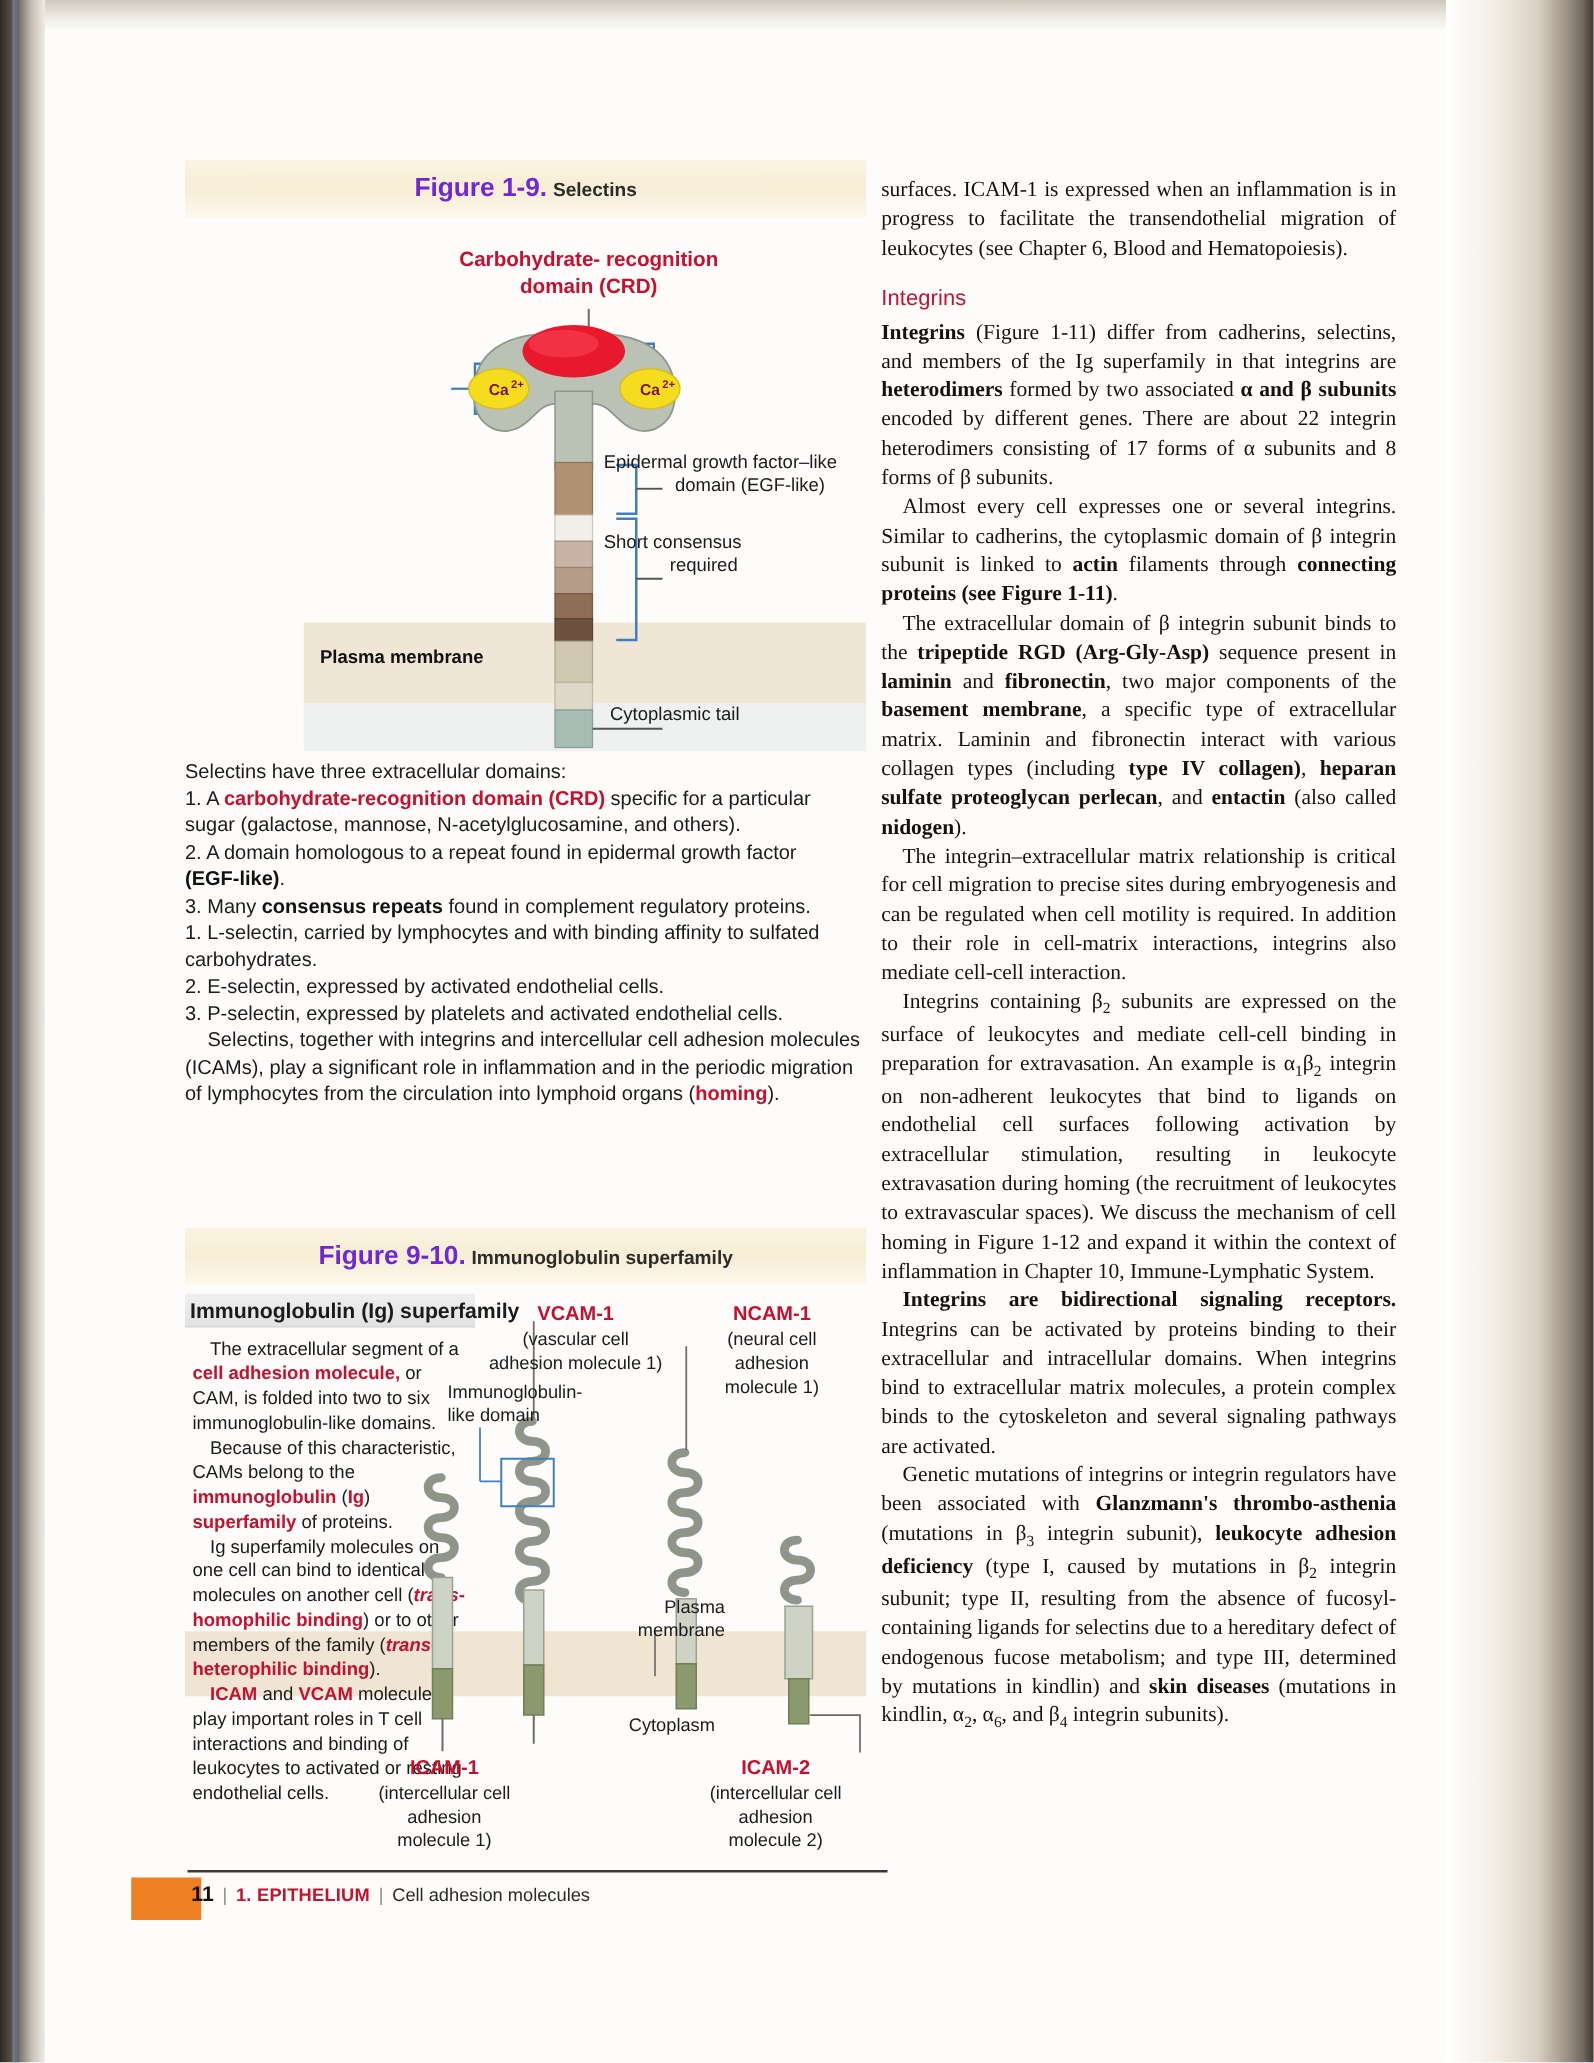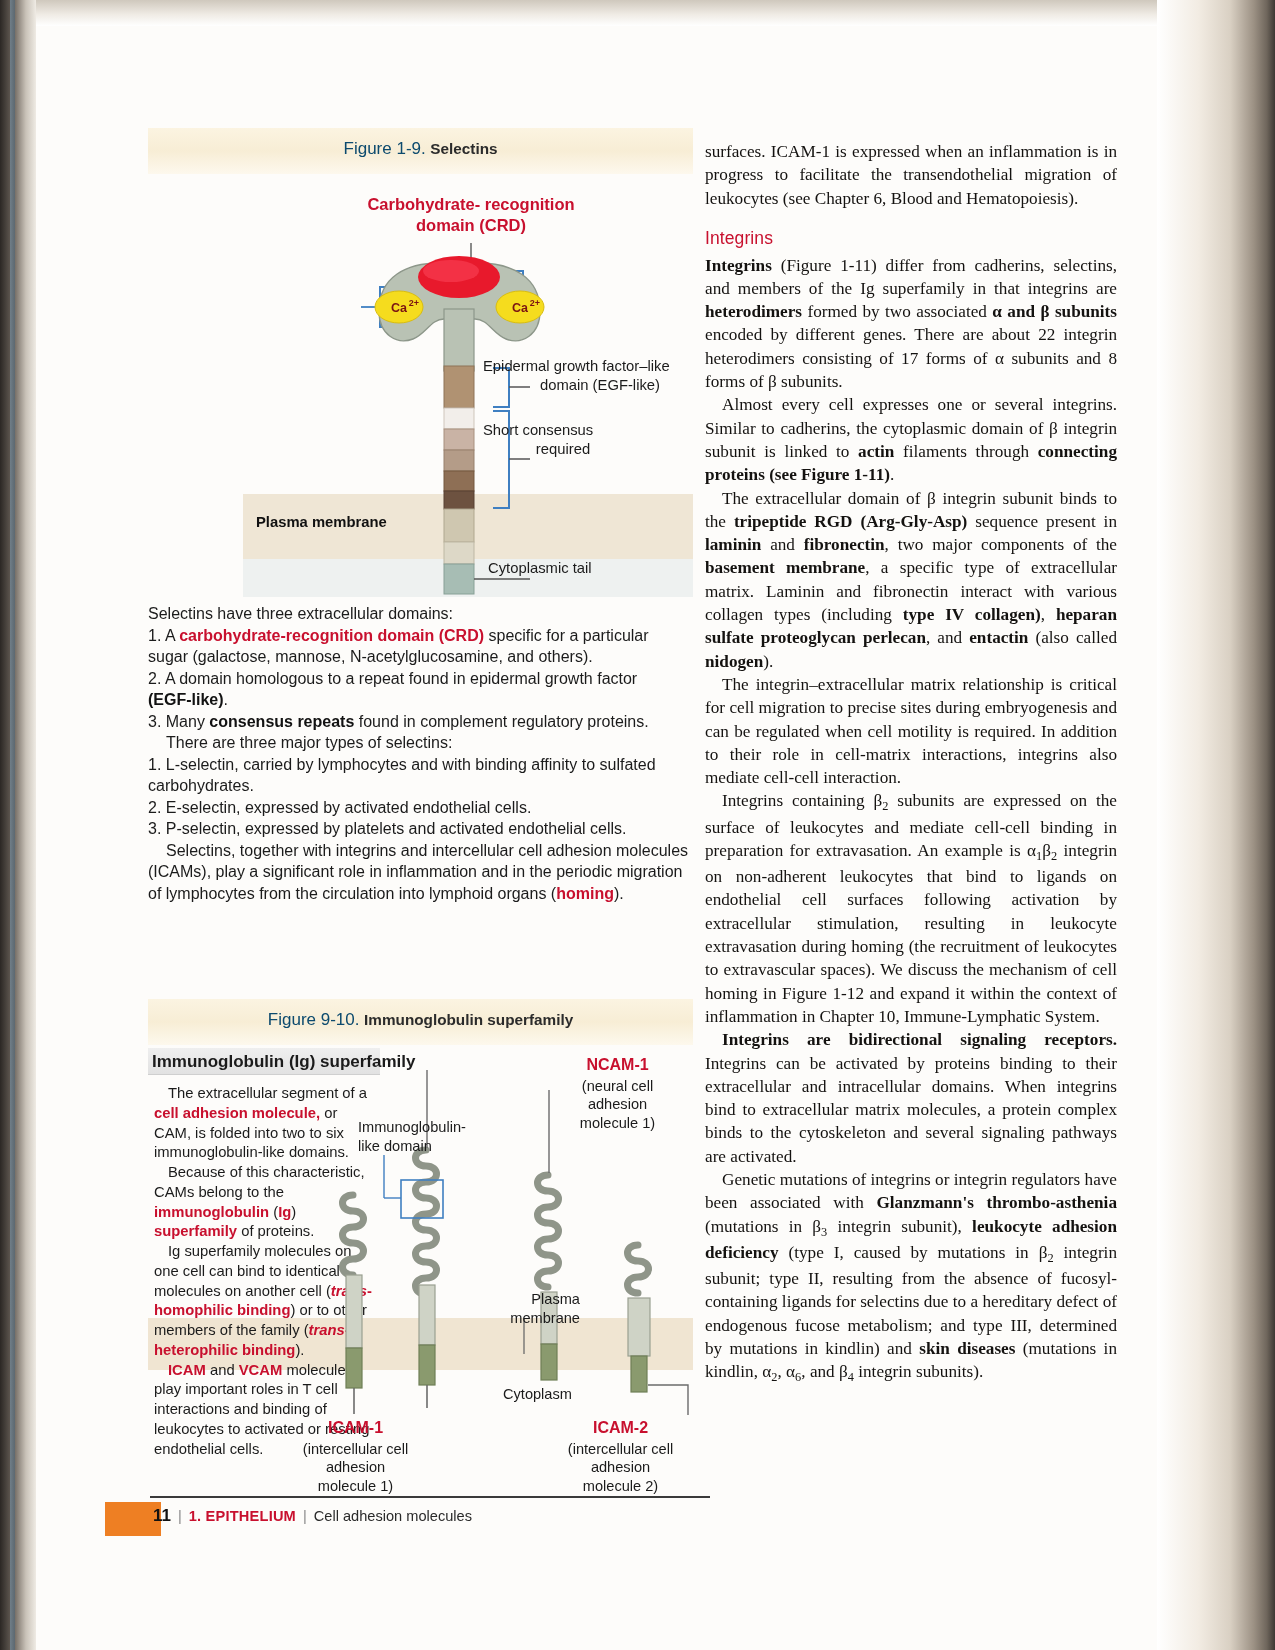--- a/index.html
+++ b/index.html
@@ -84,23 +84,23 @@
     opacity: .92;
   }
   .fig-title {
     position: relative;
     text-align: center;
     font-size: 16.5px;
     padding-top: 11px;
     white-space: nowrap;
   }
   .fig-title .num {
-    color: #0c4a6e;
-    font-weight: normal;
-    font-size: 17px;
+    color: #6d28d9;
+    font-weight: bold;
+    font-size: 21px;
   }
   .fig-title .name {
     color: #2b2b2b;
     font-weight: bold;
     font-size: 15.3px;
   }
 
   
   .fig9-wrap { position: relative; height: 440px; width: 545px; }
   .fig9-band-membrane {
@@ -285,21 +285,20 @@
           <div>Selectins have three extracellular domains:</div>
           <div>
             <span>1. A </span><b class="red">carbohydrate-recognition domain</b><span class="red"> (CRD)</span><span> specific for a particular sugar (galactose, mannose, N-acetylglucosamine, and others).</span>
           </div>
           <div>
             <span>2. A domain homologous to a repeat found in epidermal growth factor</span><br><b>(EGF-like)</b><span>.</span>
           </div>
           <div>
             <span>3. Many </span><b>consensus repeats</b><span> found in complement regulatory proteins.</span>
           </div>
-          <div class="ind">There are three major types of selectins:</div>
           <div>1. L-selectin, carried by lymphocytes and with binding affinity to sulfated carbohydrates.</div>
           <div>2. E-selectin, expressed by activated endothelial cells.</div>
           <div>3. P-selectin, expressed by platelets and activated endothelial cells.</div>
           <div class="ind">
             <span>Selectins, together with integrins and intercellular cell adhesion molecules (ICAMs), play a significant role in inflammation and in the periodic migration of lymphocytes from the circulation into lymphoid organs (</span><b class="red">homing</b><span>).</span>
           </div>
         </div>
       </div>
 
       <div class="figure" style="margin-top:95px;">
@@ -369,20 +368,25 @@
             <span>like domain</span>
           </div>
 
           <div class="plain-lbl" style="left:342px; top:260px; width:90px; text-align:right;">
             <span>Plasma</span><br>
             <span>membrane</span>
           </div>
 
           <div class="plain-lbl" style="left:355px; top:355px;">Cytoplasm</div>
 
+          <div class="mol-label" style="left:225px; top:25px; width:175px;">
+            <span class="nm">VCAM-1</span>
+            <span>(vascular cell</span><br>
+            <span>adhesion molecule 1)</span>
+          </div>
 
           <div class="mol-label" style="left:412px; top:25px; width:115px;">
             <span class="nm">NCAM-1</span>
             <span>(neural cell</span><br>
             <span>adhesion</span><br>
             <span>molecule 1)</span>
           </div>
 
           <div class="mol-label" style="left:130px; top:388px; width:155px;">
             <span class="nm">ICAM-1</span>

